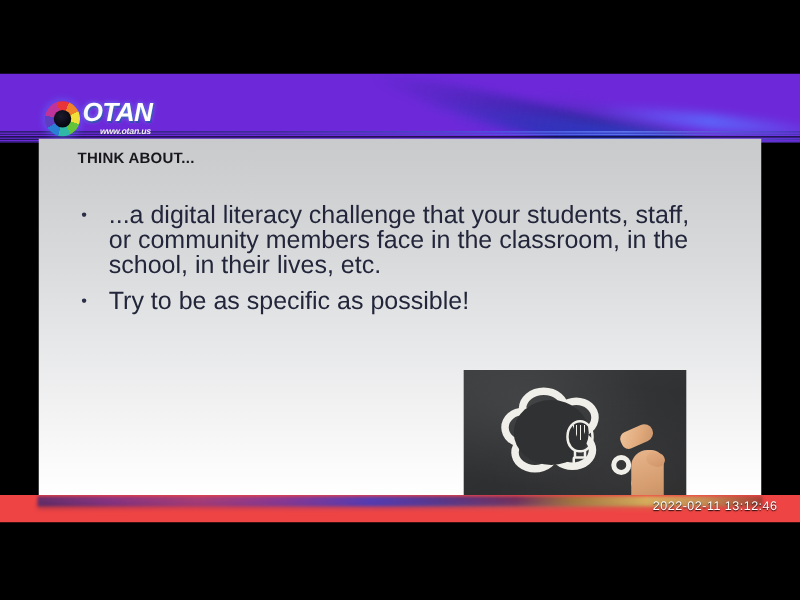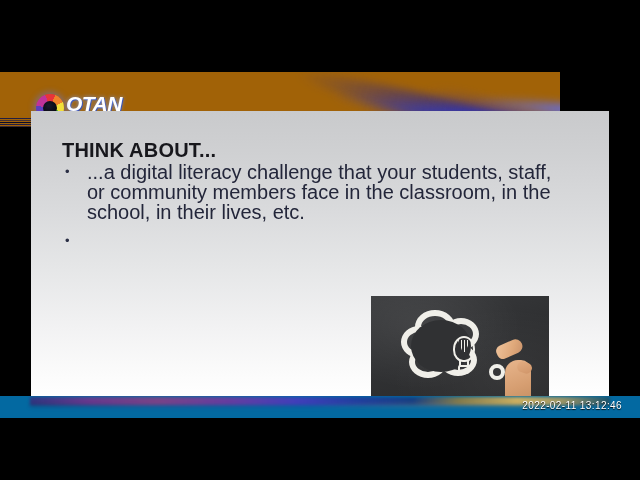--- a/index.html
+++ b/index.html
@@ -26,24 +26,24 @@
     top: 56px;
     width: 640px;
     height: 362px;
     background: #000000;
     overflow: hidden;
   }
 
   
   #top-banner {
     position: absolute;
-    left: 0; top: 16px;
-    width: 560px;
+    left: 0; top: 3px;
+    width: 640px;
     height: 55px;
-    background: #a16207;
+    background: #6d28d9;
     overflow: hidden;
   }
   .streak {
     position: absolute;
     transform-origin: 0 0;
     border-radius: 50%;
     filter: blur(4px);
     pointer-events: none;
   }
   .s1 {
@@ -173,22 +173,22 @@
       #d9dadc 34%,
       #e6e7e8 56%,
       #f2f2f3 76%,
       #fbfbfb 92%,
       #ffffff 100%);
   }
 
   #slide-title {
     position: absolute;
     left: 31px;
-    top: 28px;
-    font-size: 20px;
+    top: 8px;
+    font-size: 12px;
     font-weight: bold;
     letter-spacing: .2px;
     color: #17171c;
     font-family: "Liberation Sans", sans-serif;
   }
 
   #bullet-list {
     position: absolute;
     left: 30px;
     top: 51px;
@@ -335,21 +335,21 @@
     transform: rotate(18deg);
   }
 
   
   #bottom-banner {
     position: absolute;
     left: 0;
     bottom: 0;
     width: 640px;
     height: 22px;
-    background: #0369a1;
+    background: #ef4444;
     overflow: hidden;
   }
   #bottom-streak {
     position: absolute;
     left: 30px; top: 1px;
     width: 580px; height: 8px;
     filter: blur(1.4px);
     background: linear-gradient(90deg,
       rgba(60,40,120,.75) 0%,
       rgba(120,50,140,.85) 10%,
@@ -427,20 +427,21 @@
 
       <div id="bullet-list">
 
         <div class="bullet-row">
           <div class="bullet-dot">•</div>
           <div class="bullet-text">...a digital literacy challenge that your students, staff, or community members face in the classroom, in the school, in their lives, etc.</div>
         </div>
 
         <div class="bullet-row">
           <div class="bullet-dot">•</div>
+          <div class="bullet-text">Try to be as specific as possible!</div>
         </div>
 
       </div>
 
       <div id="chalkboard-figure">
         <div id="chalkboard-surface"></div>
 
         <div id="thought-bubble">
           <div class="lobe l1"></div>
           <div class="lobe l2"></div>

